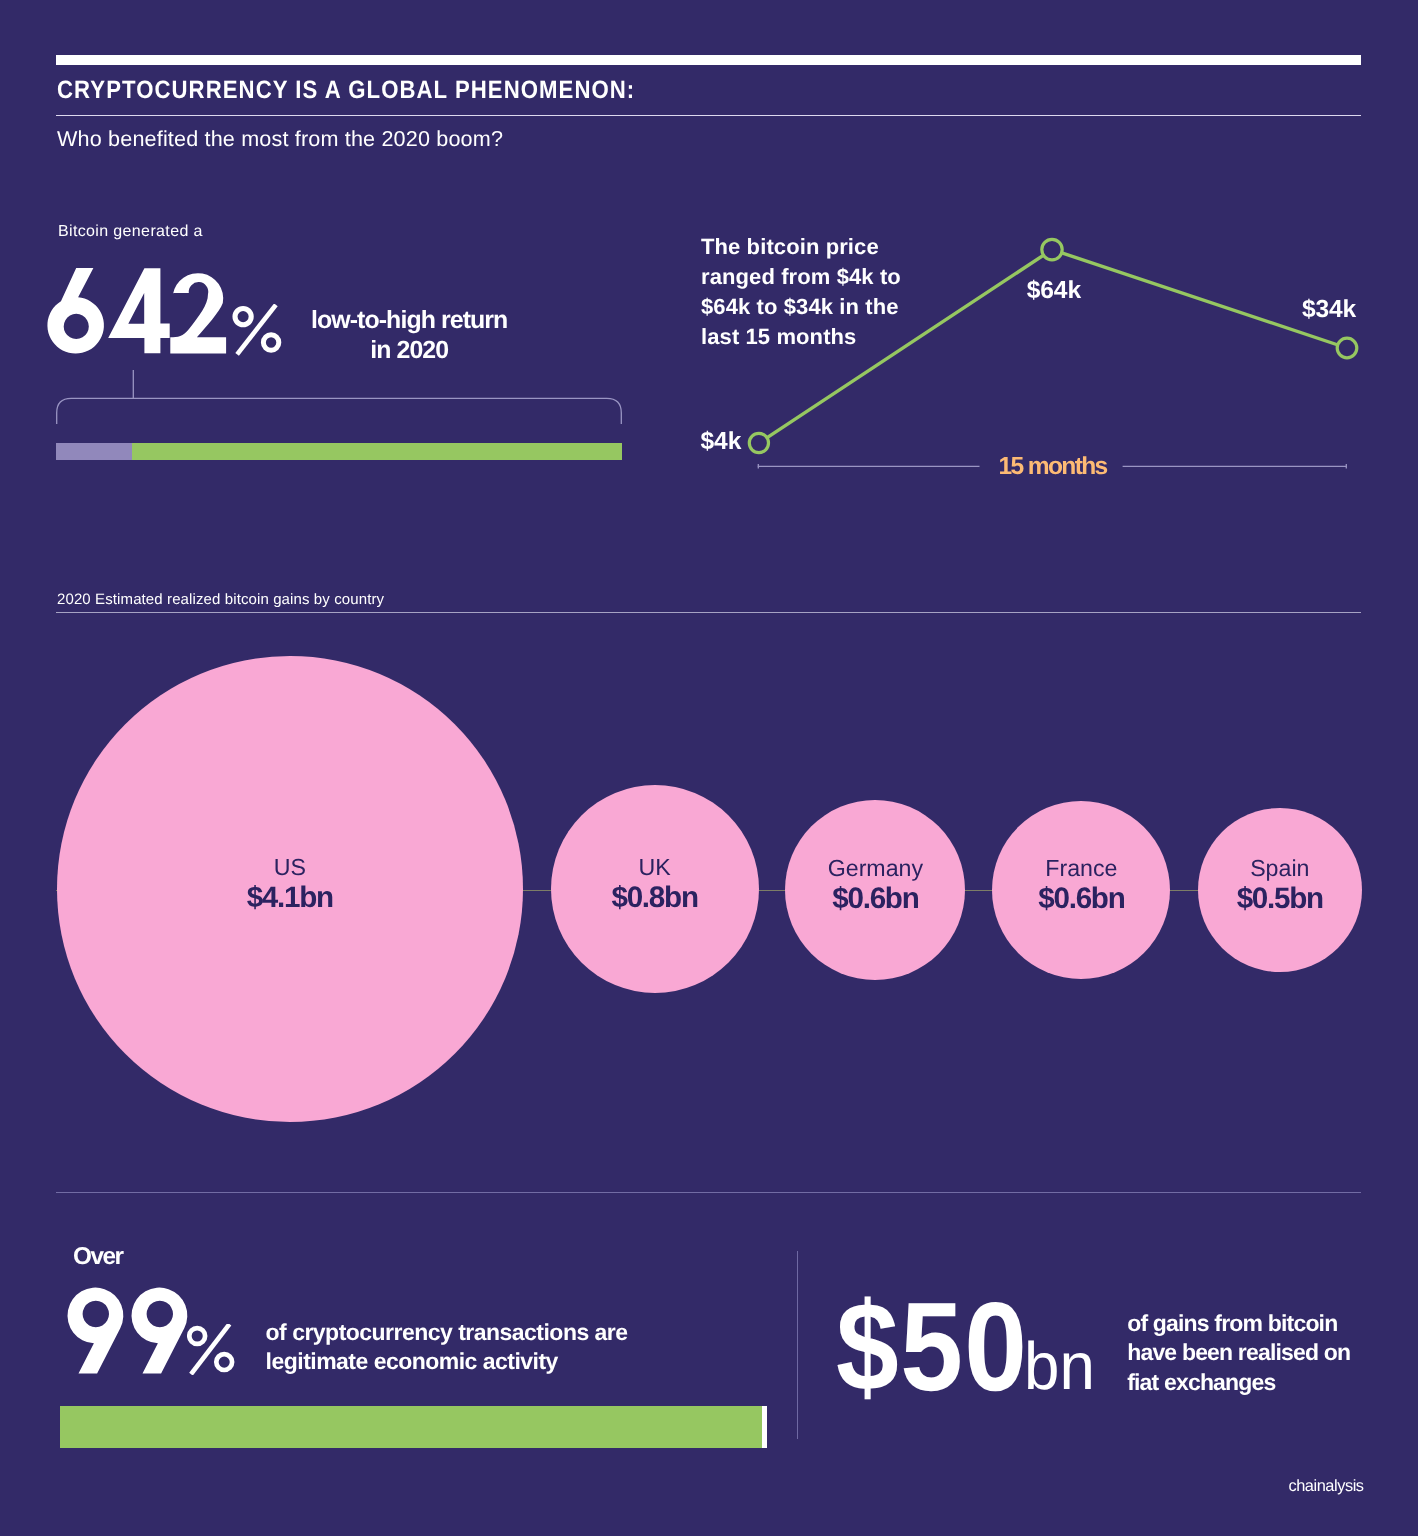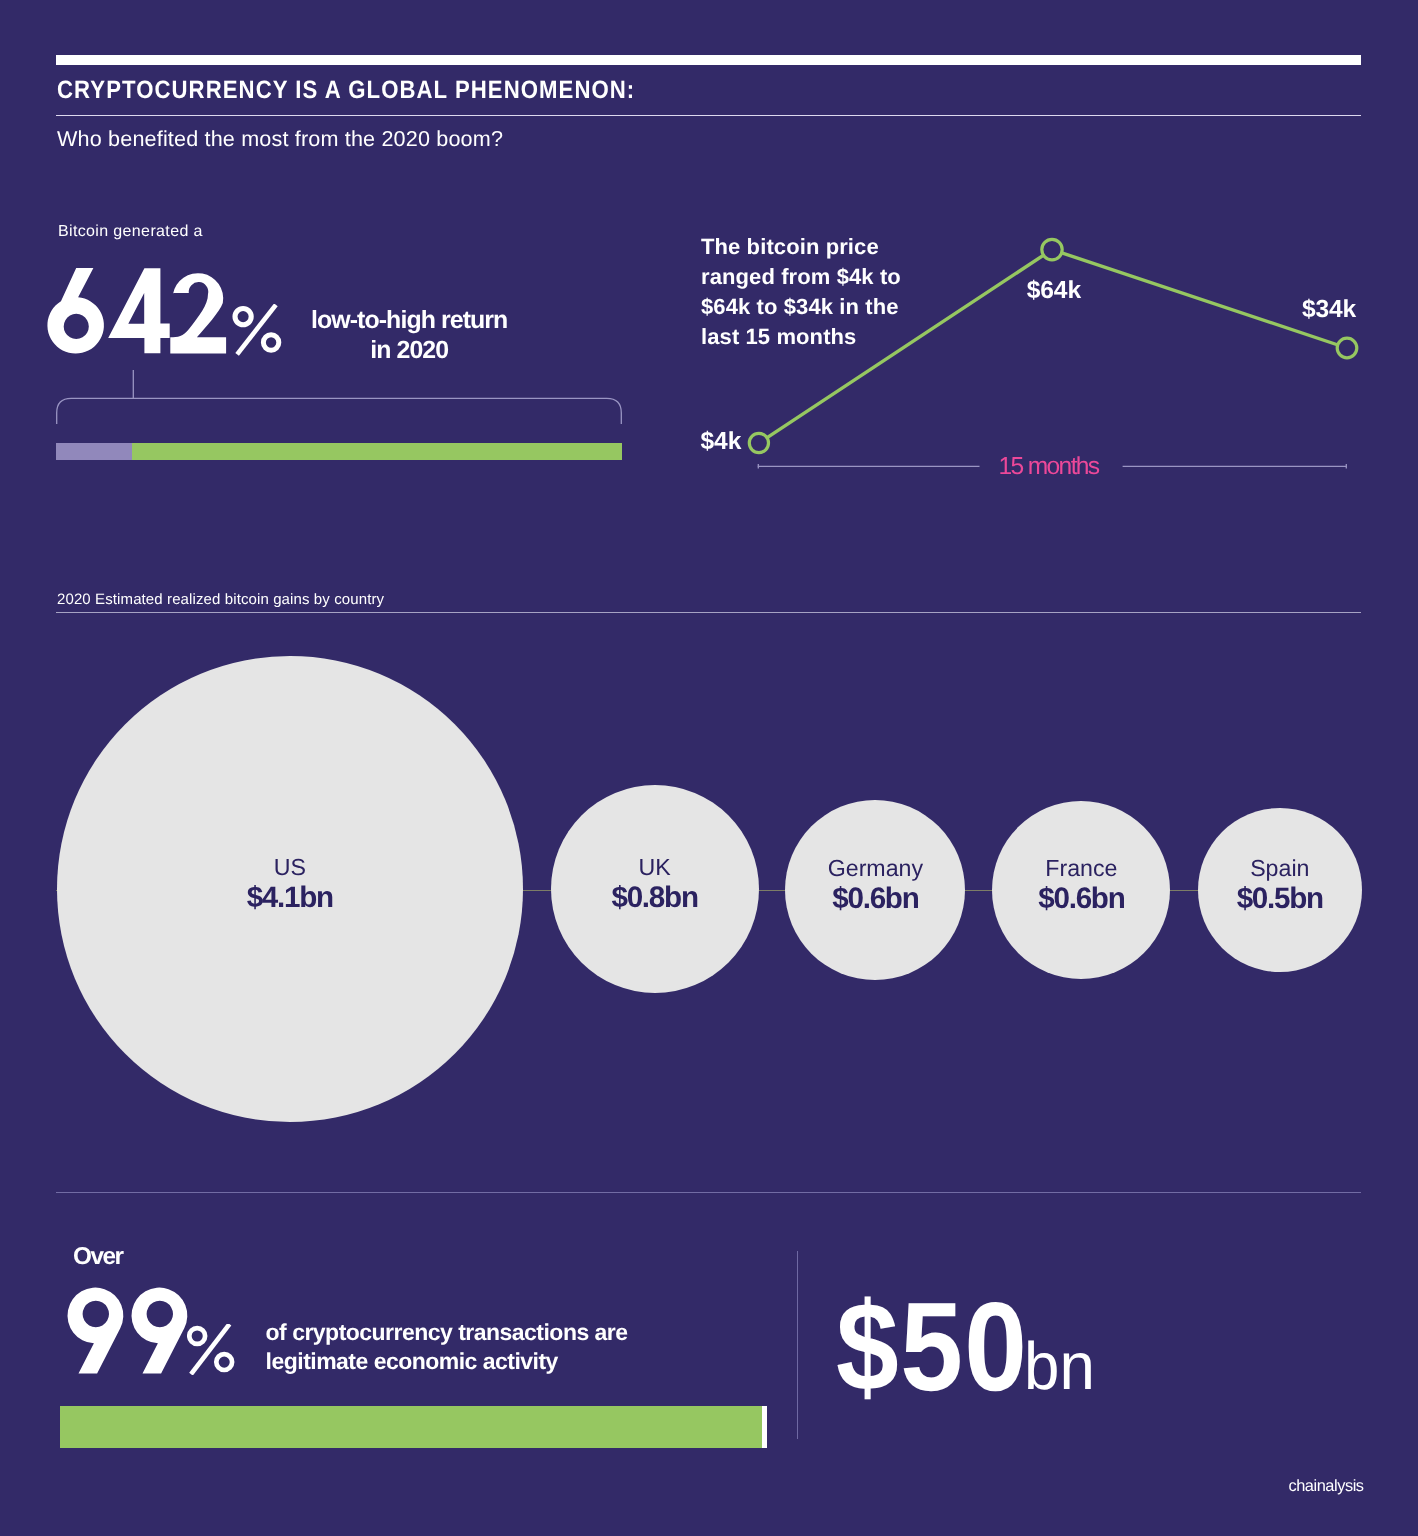--- a/index.html
+++ b/index.html
@@ -37,28 +37,28 @@
 
   #return-bracket{left:56px;top:370px;}
   #return-bar{left:56px;top:443px;width:566px;height:17px;background:#96c761;}
   #return-bar-low{position:absolute;left:0;top:0;width:76px;height:17px;background:#9188bb;}
 
   
   #price-desc{left:701px;top:232px;width:228px;font-size:22px;font-weight:700;color:#ffffff;
               line-height:30px;letter-spacing:0.1px;}
   #price-svg{left:0;top:0;}
   .price-node-label{font-size:24.6px;font-weight:700;color:#ffffff;line-height:1;letter-spacing:-0.15px;}
-  #axis-label-15months{font-size:24.6px;font-weight:400;color:#ec4899;line-height:1;letter-spacing:-1.65px;}
+  #axis-label-15months{font-size:24.6px;font-weight:700;color:#fdba74;line-height:1;letter-spacing:-1.65px;}
 
   
   #gains-title{left:57px;top:592px;font-size:15px;font-weight:400;color:#ffffff;line-height:1;
                letter-spacing:0.11px;}
   #gains-rule{left:56px;top:611.6px;width:1305px;height:1.2px;background:#a7a3c4;}
   #bubble-connector{left:56px;top:889.6px;width:1305px;height:1px;background:#7d7d67;}
-  .bubble{position:absolute;border-radius:50%;background:#e5e5e5;display:flex;
+  .bubble{position:absolute;border-radius:50%;background:#f9a8d4;display:flex;
           flex-direction:column;align-items:center;justify-content:center;}
   .bubble{padding-bottom:9px;box-sizing:border-box;}
   .bubble-name{color:#2b2260;font-size:23.2px;font-weight:400;line-height:1;}
   .bubble-amount{color:#2b2260;font-size:29.6px;font-weight:700;line-height:1;margin-top:4px;
                  letter-spacing:-1.25px;}
 
   
   #bottom-rule{left:56px;top:1192px;width:1305px;height:1.1px;background:#726cA4;}
   #bottom-divider{left:796.5px;top:1251px;width:1.2px;height:188px;background:#6f69a3;}
   #legit-kicker{left:73px;top:1244.5px;font-size:24.3px;font-weight:700;color:#ffffff;line-height:1;
@@ -189,16 +189,21 @@
   <div class="abs" id="legit-caption">
     <div>of cryptocurrency transactions are</div>
     <div>legitimate economic activity</div>
   </div>
   <div class="abs" id="legit-bar">
     <div id="legit-bar-fill"></div>
   </div>
 
   <span id="fiat-value"><span>$</span><span>50</span></span>
   <span id="fiat-unit">bn</span>
+  <div class="abs" id="fiat-caption">
+    <div>of gains from bitcoin</div>
+    <div>have been realised on</div>
+    <div>fiat exchanges</div>
+  </div>
 
   <div class="abs" id="brand">chainalysis</div>
 
 </div>
 
 </body></html>

